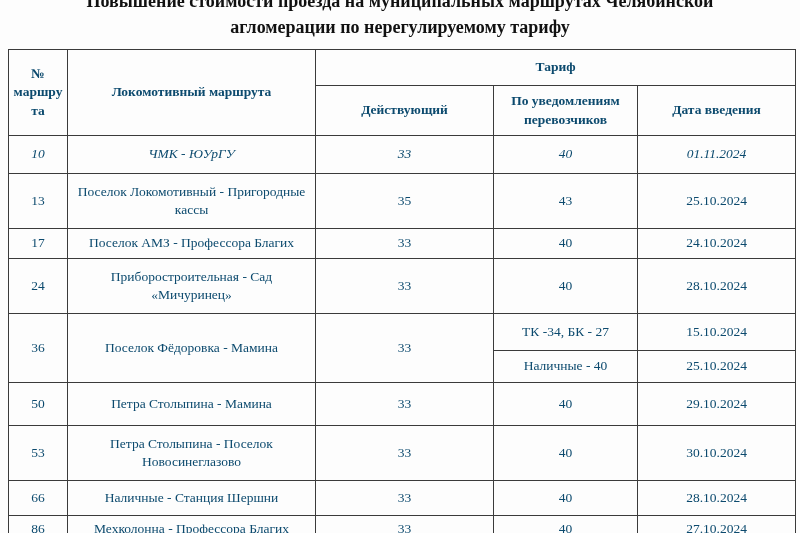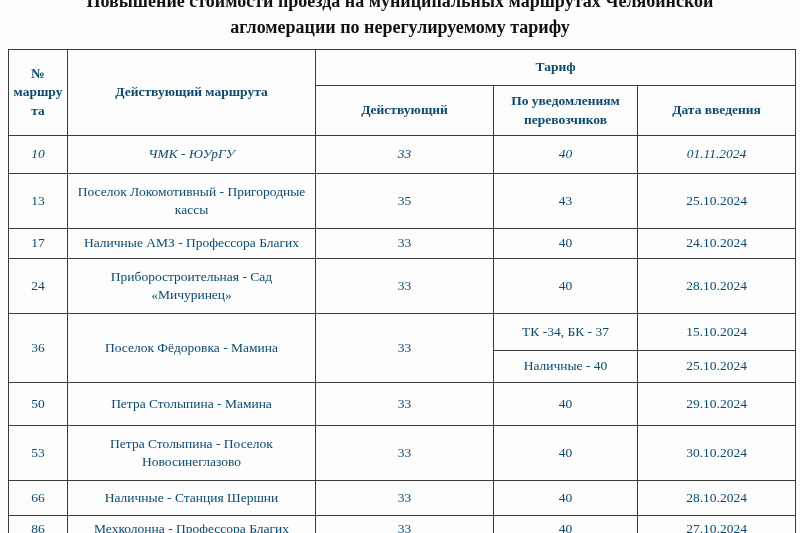--- a/index.html
+++ b/index.html
@@ -73,21 +73,21 @@
     <colgroup>
       <col style="width:59px">
       <col style="width:248px">
       <col style="width:178px">
       <col style="width:144px">
       <col style="width:158px">
     </colgroup>
     <thead>
       <tr class="hr1">
         <th rowspan="2" class="cell-num">№ маршрута</th>
-        <th rowspan="2">Действующий маршрута</th>
+        <th rowspan="2">Локомотивный маршрута</th>
         <th colspan="3">Тариф</th>
       </tr>
       <tr class="hr2">
         <th>Действующий</th>
         <th>По уведомлениям перевозчиков</th>
         <th>Дата введения</th>
       </tr>
     </thead>
     <tbody>
       <tr class="h38">
@@ -99,37 +99,37 @@
       </tr>
       <tr class="h55">
         <td class="cell-num">13</td>
         <td>Поселок Локомотивный - Пригородные кассы</td>
         <td>35</td>
         <td>43</td>
         <td>25.10.2024</td>
       </tr>
       <tr class="h30">
         <td class="cell-num">17</td>
-        <td>Наличные АМЗ - Профессора Благих</td>
+        <td>Поселок АМЗ - Профессора Благих</td>
         <td>33</td>
         <td>40</td>
         <td>24.10.2024</td>
       </tr>
       <tr class="h55">
         <td class="cell-num">24</td>
         <td>Приборостроительная - Сад «Мичуринец»</td>
         <td>33</td>
         <td>40</td>
         <td>28.10.2024</td>
       </tr>
       <tr class="h37">
         <td rowspan="2" class="cell-num">36</td>
         <td rowspan="2">Поселок Фёдоровка - Мамина</td>
         <td rowspan="2">33</td>
-        <td>ТК -34, БК - 37</td>
+        <td>ТК -34, БК - 27</td>
         <td>15.10.2024</td>
       </tr>
       <tr class="h32">
         <td>Наличные - 40</td>
         <td>25.10.2024</td>
       </tr>
       <tr class="h33">
         <td class="cell-num">50</td>
         <td>Петра Столыпина - Мамина</td>
         <td>33</td>

